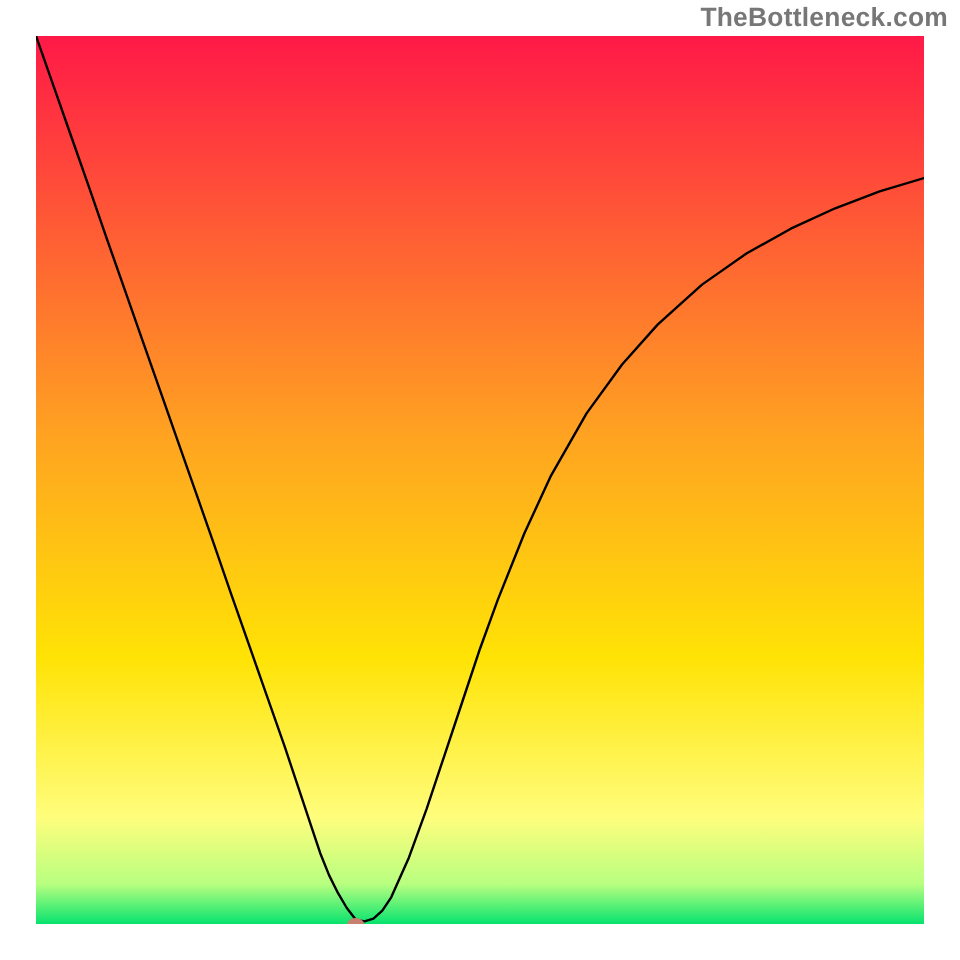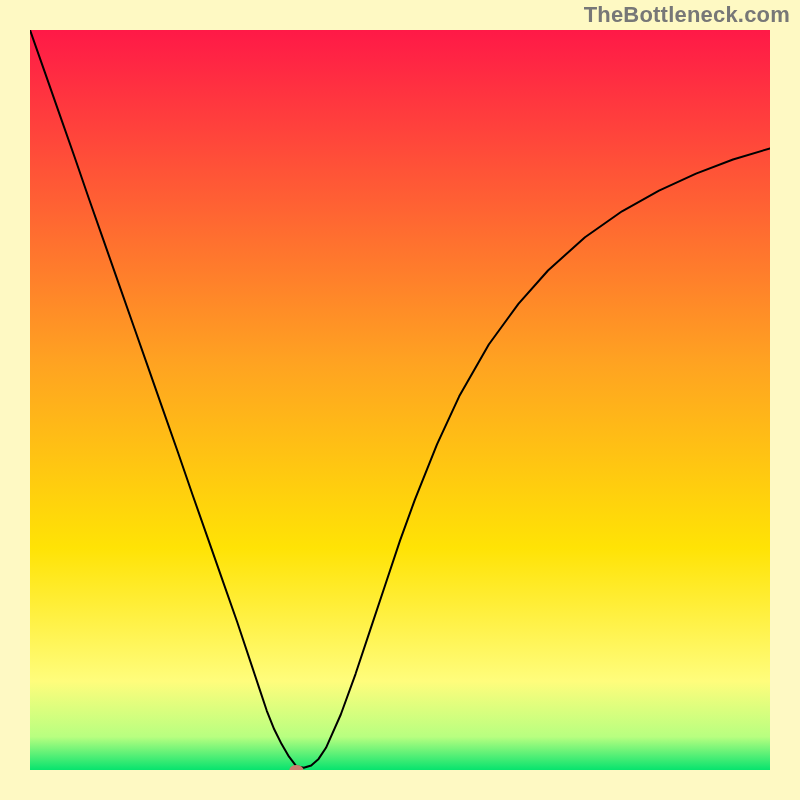--- a/index.html
+++ b/index.html
@@ -9,21 +9,21 @@
     height: 800px;
     background: #000;
     overflow: hidden;
   }
   .frame {
     position: absolute;
     left: 0;
     top: 0;
     width: 800px;
     height: 800px;
-    background: #fef9c3;
+    background: #ffffff;
   }
   .watermark {
     position: absolute;
     top: 2px;
     right: 10px;
     font-family: Arial, Helvetica, sans-serif;
     font-size: 22px;
     font-weight: 600;
     color: #777;
     letter-spacing: 0.2px;

